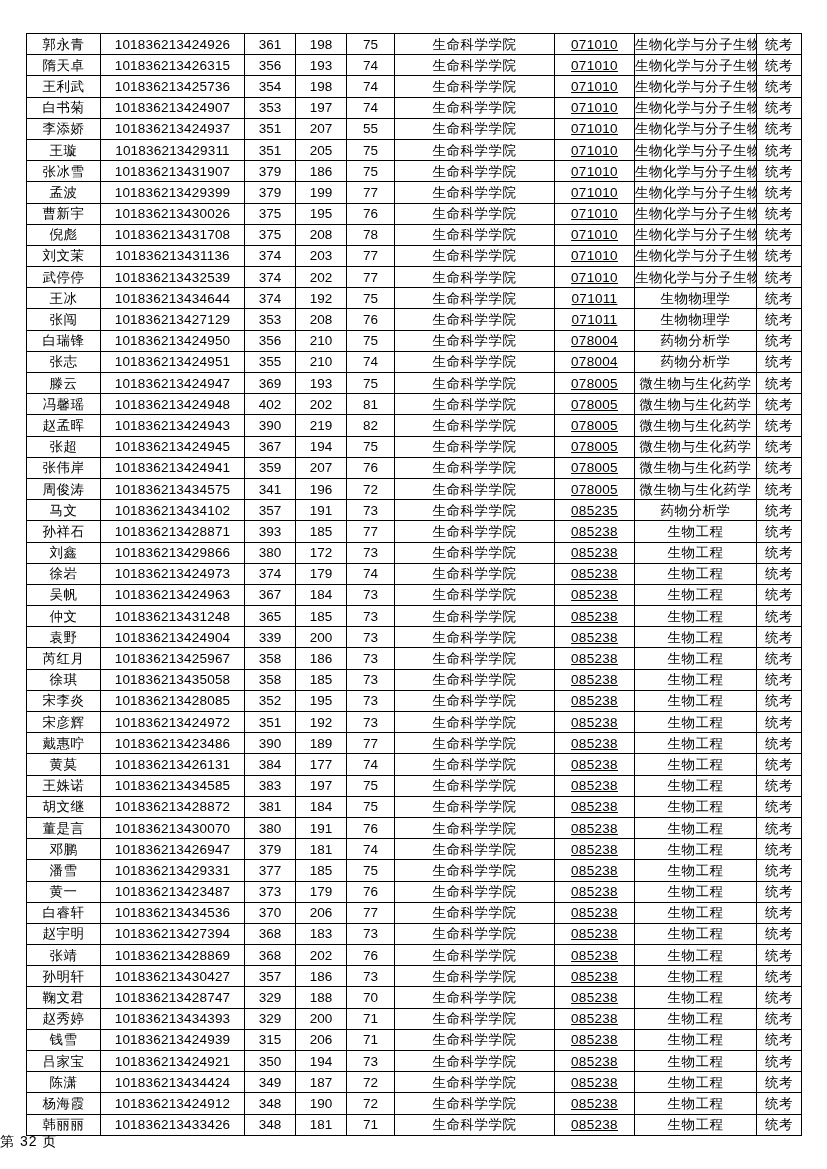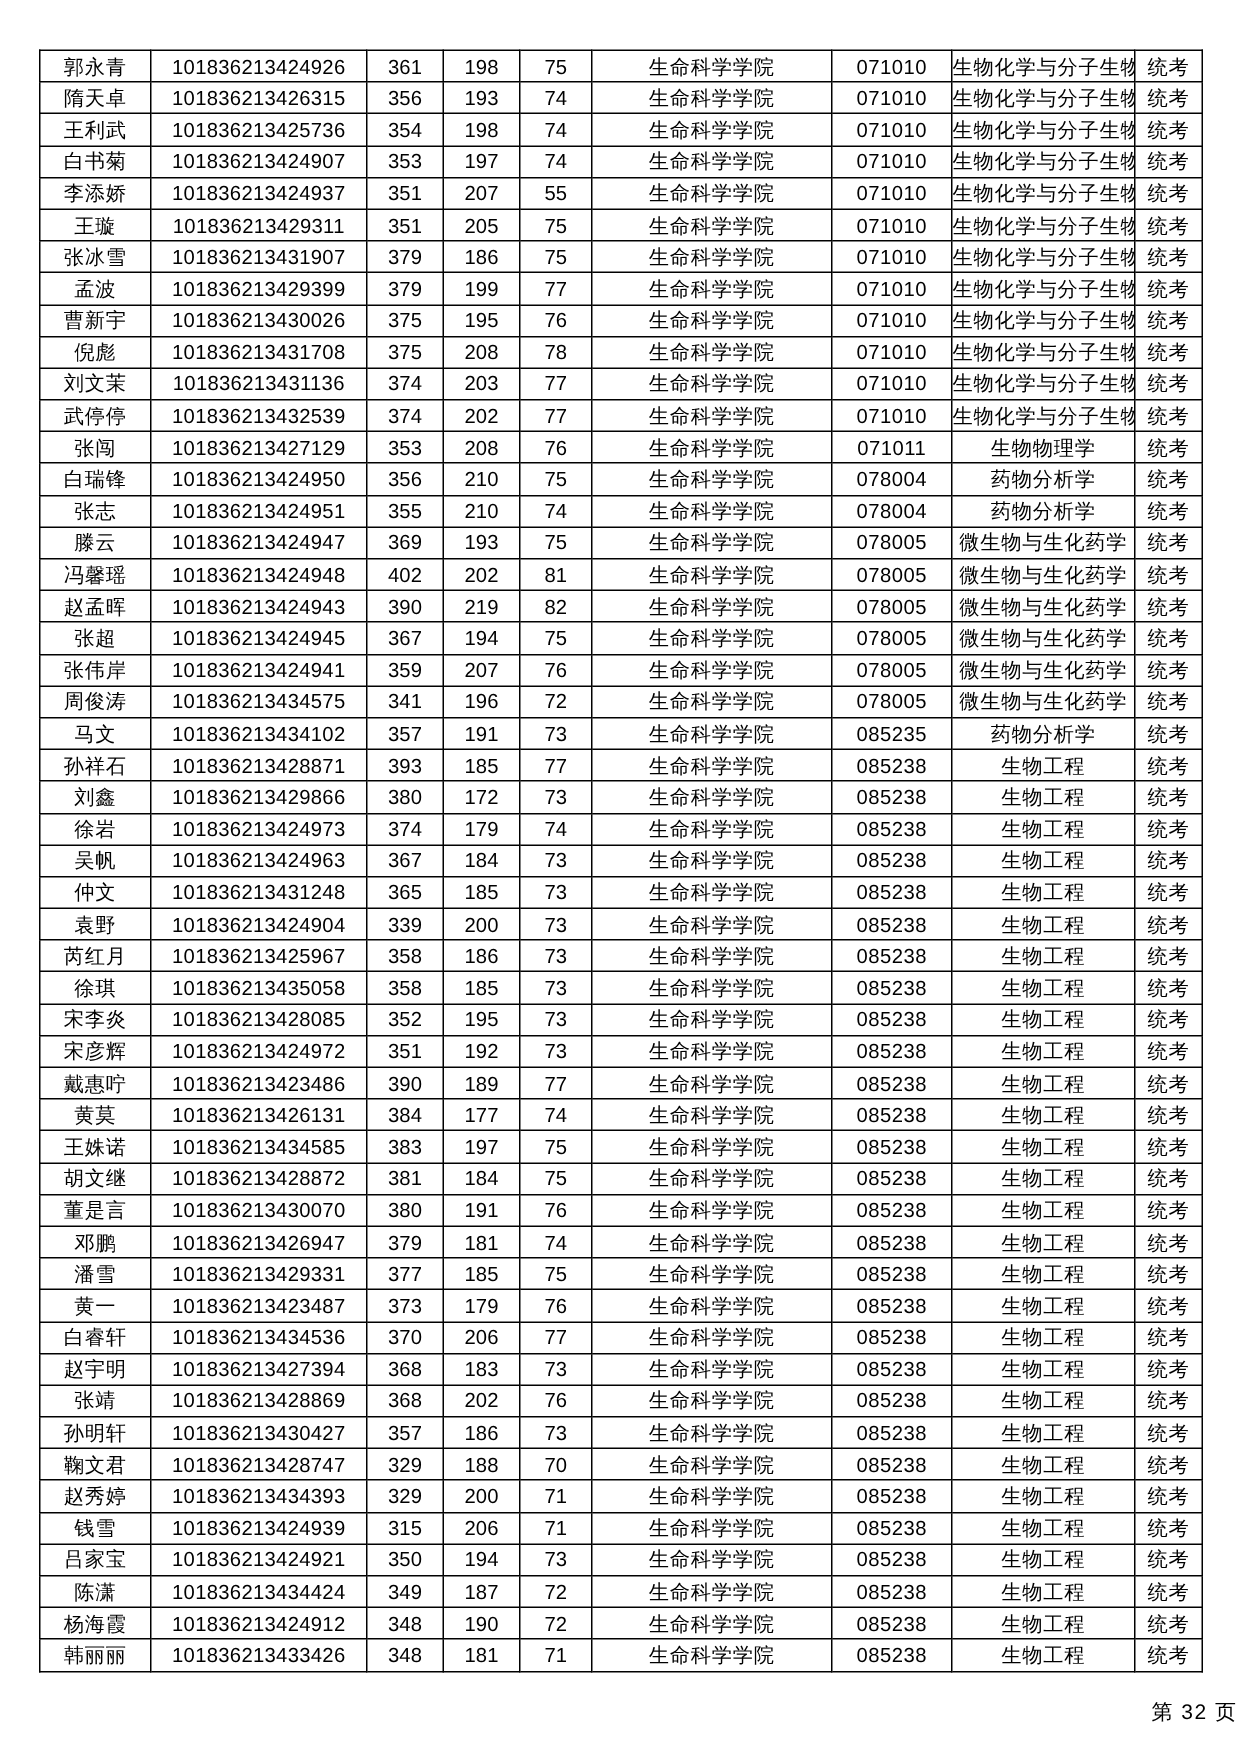--- a/index.html
+++ b/index.html
@@ -47,30 +47,30 @@
   col.c-sub2      { width: 48px; }
   col.c-college   { width: 160px; }
   col.c-code      { width: 80px; }
   col.c-major     { width: 122px; }
   col.c-mode      { width: 45px; }
 
   td.name    { font-size: 13.5px; letter-spacing: 0.5px; }
   td.id      { font-size: 14px; letter-spacing: 0.2px; font-family: "Liberation Sans", "DejaVu Sans", sans-serif; }
   td.num     { font-size: 14px; }
   td.college { font-size: 13.5px; letter-spacing: 0.5px; font-family: Liberation Serif, serif; }
-  td.code    { font-size: 14px; letter-spacing: 0.3px; }
+  td.code    { font-size: 14px; letter-spacing: 0.3px; text-decoration: underline; }
   td.major   { font-size: 13.5px; letter-spacing: 0.5px; }
   td.mode    { font-size: 13.5px; letter-spacing: 0.5px; }
 
   .footer {
     position: absolute;
     left: 0;
     right: 0;
     top: 1133px;
-    text-align: right;
+    text-align: left;
     font-size: 14px;
     letter-spacing: 1px;
   }
 </style>
 </head>
 <body>
 
 <div class="page">
 
   <table class="roster">
@@ -212,20 +212,31 @@
           <td class="id">101836213432539</td>
           <td class="num">374</td>
           <td class="num">202</td>
           <td class="num">77</td>
           <td class="college">生命科学学院</td>
           <td class="code">071010</td>
           <td class="major">生物化学与分子生物学</td>
           <td class="mode">统考</td>
         </tr>
         <tr>
+          <td class="name">王冰</td>
+          <td class="id">101836213434644</td>
+          <td class="num">374</td>
+          <td class="num">192</td>
+          <td class="num">75</td>
+          <td class="college">生命科学学院</td>
+          <td class="code">071011</td>
+          <td class="major">生物物理学</td>
+          <td class="mode">统考</td>
+        </tr>
+        <tr>
           <td class="name">张闯</td>
           <td class="id">101836213427129</td>
           <td class="num">353</td>
           <td class="num">208</td>
           <td class="num">76</td>
           <td class="college">生命科学学院</td>
           <td class="code">071011</td>
           <td class="major">生物物理学</td>
           <td class="mode">统考</td>
         </tr>

